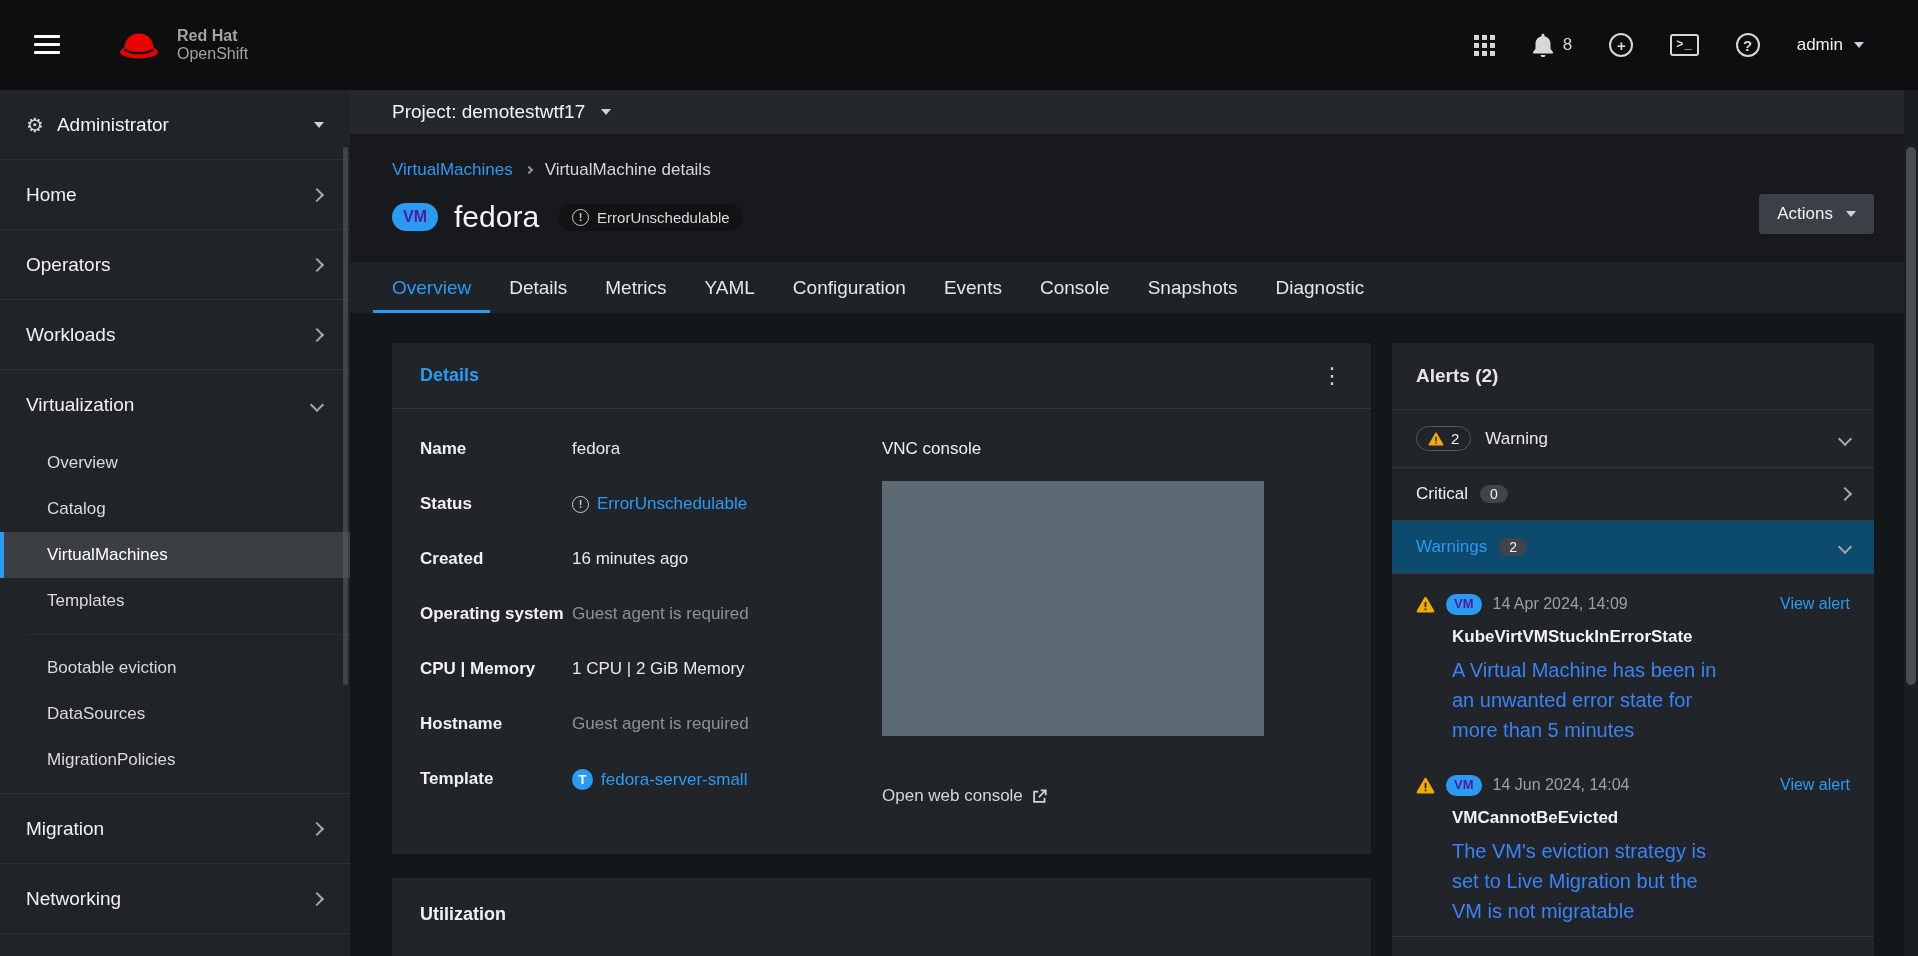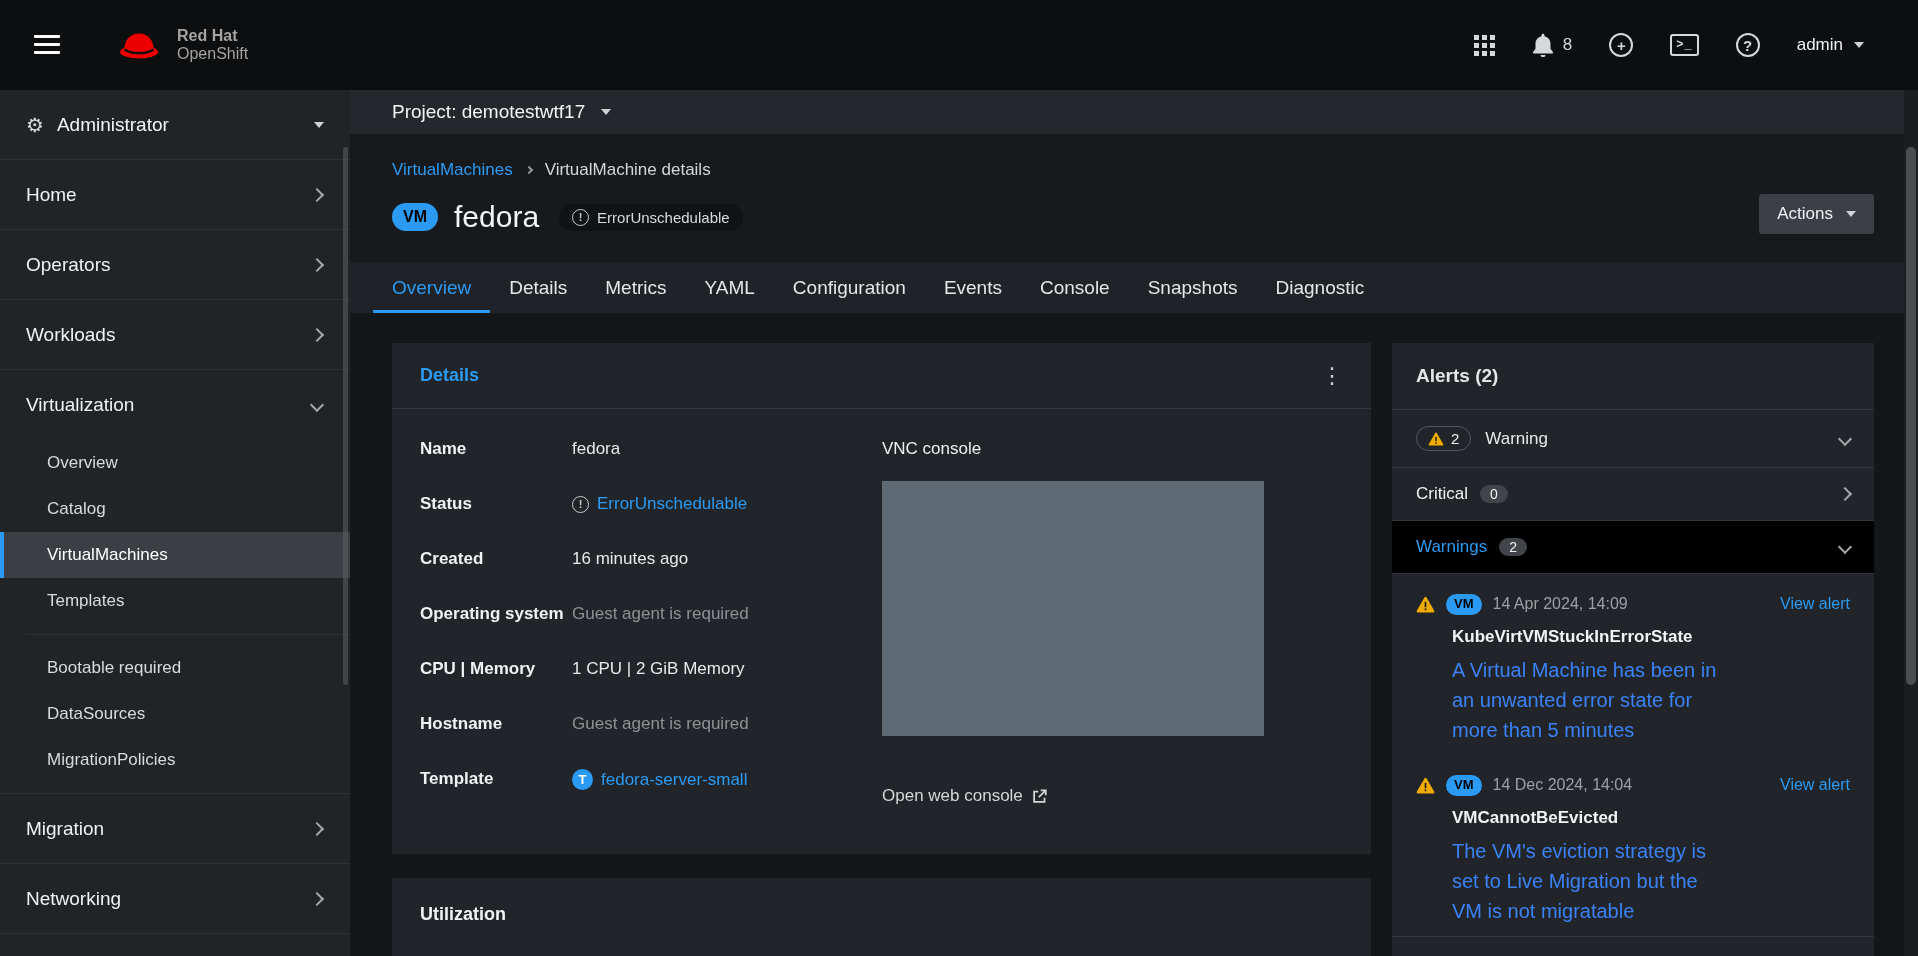--- a/index.html
+++ b/index.html
@@ -54,21 +54,21 @@
   
   .main{flex:1;display:flex;flex-direction:column;min-width:0;background:#14171a;}
   .project-bar{height:44px;background:#24282c;display:flex;align-items:center;gap:16px;padding-left:42px;
     font-size:19px;color:#f2f3f4;flex-shrink:0;cursor:pointer;}
   .page-head{background:#17191d;padding-top:26px;flex-shrink:0;}
   .ph-inner{padding:0 44px 28px 42px;position:relative;}
   .breadcrumb{display:flex;align-items:center;gap:13px;font-size:17px;}
   .breadcrumb a{color:#2b9af3;text-decoration:none;cursor:pointer;}
   .bc-current{color:#d4d6d8;}
   .title-row{display:flex;align-items:center;gap:16px;margin-top:20px;}
-  .vm-badge{background:#2b9af3;color:#000000;font-weight:bold;font-size:16px;padding:4px 11px;border-radius:15px;line-height:1.3;}
+  .vm-badge{background:#2b9af3;color:#4c1d95;font-weight:bold;font-size:16px;padding:4px 11px;border-radius:15px;line-height:1.3;}
   .vm-badge.sm{font-size:13px;padding:2px 8px;border-radius:11px;}
   h1{font-size:30px;font-weight:400;color:#f4f5f6;}
   .status-pill{display:flex;align-items:center;gap:8px;background:#101214;border-radius:15px;
     padding:5px 13px;font-size:15px;color:#d8dadc;margin-left:4px;}
   .excl{width:17px;height:17px;border-radius:50%;border:1.5px solid #c9cbcd;display:inline-flex;
     align-items:center;justify-content:center;font-size:11px;font-weight:bold;color:#c9cbcd;flex-shrink:0;line-height:1;}
   .actions-btn{position:absolute;right:44px;top:34px;background:#3c4046;color:#eef0f1;font-size:17px;
     padding:10px 18px;border-radius:3px;display:flex;align-items:center;gap:13px;cursor:pointer;}
   .tabs{display:flex;background:#1f2327;padding-left:23px;}
   .tab{padding:15px 19px 14px;font-size:19px;color:#e4e6e8;cursor:pointer;}
@@ -103,21 +103,21 @@
   
   .alerts-card{flex:1;min-width:0;}
   .alerts-head{padding:22px 24px;font-size:19px;font-weight:bold;color:#e5e5e5;border-bottom:1px solid #33373c;}
   .sum-row{display:flex;align-items:center;gap:14px;padding:16px 24px;border-bottom:1px solid #33373c;cursor:pointer;}
   .warn-pill{display:inline-flex;align-items:center;gap:7px;border:1px solid #54585d;border-radius:13px;
     padding:3px 11px;font-size:15px;color:#f0f1f2;}
   .sum-label{font-size:17px;color:#e8e9ea;}
   .sum-row .chev,.grp-row .chev{margin-left:auto;}
   .grp-row{display:flex;align-items:center;gap:12px;padding:16px 24px;border-bottom:1px solid #33373c;
     font-size:17px;color:#f0f1f2;cursor:pointer;}
-  .grp-row.warnings{background:#000000;}
+  .grp-row.warnings{background:#0c4a6e;}
   .grp-row.warnings .grp-label{color:#2b9af3;}
   .grp-row.info{border-bottom:none;border-top:1px solid #33373c;}
   .count-badge{background:#41454a;color:#f0f1f2;font-size:14px;padding:1px 10px;border-radius:10px;}
   .alert-item{padding:20px 24px 10px;}
   .ai-meta{display:flex;align-items:center;gap:11px;font-size:16px;}
   .ai-time{color:#9ca0a4;}
   .ai-view{margin-left:auto;color:#2b9af3;font-size:16px;text-decoration:none;cursor:pointer;}
   .ai-title{font-weight:bold;font-size:17px;color:#f2f3f4;margin:12px 0 0 36px;max-width:290px;}
   .ai-desc{font-size:20px;line-height:1.5;color:#3b82f6;margin:8px 0 0 36px;max-width:270px;}
   .wtri{flex-shrink:0;}
@@ -204,21 +204,21 @@
         <span>Catalog</span>
       </div>
       <div class="subitem selected">
         <span>VirtualMachines</span>
       </div>
       <div class="subitem">
         <span>Templates</span>
       </div>
       <div class="subdivider"></div>
       <div class="subitem">
-        <span>Bootable required</span>
+        <span>Bootable eviction</span>
       </div>
       <div class="subitem">
         <span>DataSources</span>
       </div>
       <div class="subitem">
         <span>MigrationPolicies</span>
       </div>
     </div>
     <div class="nav-item">
       <span>Migration</span>
@@ -378,21 +378,21 @@
         </div>
 
         <div class="alert-item">
           <div class="ai-meta">
             <svg class="wtri" width="19" height="17" viewBox="0 0 18 16">
               <path d="M8.1 1.2c.4-.7 1.4-.7 1.8 0l7.4 12.8c.4.7-.1 1.5-.9 1.5H1.6c-.8 0-1.3-.8-.9-1.5L8.1 1.2z" fill="#f0ab00"></path>
               <rect x="8.2" y="5.5" width="1.6" height="5" fill="#1b1d21"></rect>
               <rect x="8.2" y="11.7" width="1.6" height="1.7" fill="#1b1d21"></rect>
             </svg>
             <span class="vm-badge sm">VM</span>
-            <span class="ai-time">14 Dec 2024, 14:04</span>
+            <span class="ai-time">14 Jun 2024, 14:04</span>
             <a class="ai-view">View alert</a>
           </div>
           <div class="ai-title">VMCannotBeEvicted</div>
           <div class="ai-desc">The VM's eviction strategy is set to Live Migration but the VM is not migratable</div>
         </div>
 
         <div class="grp-row info">
           <span class="grp-label">Info</span>
           <span class="chev"></span>
         </div>

